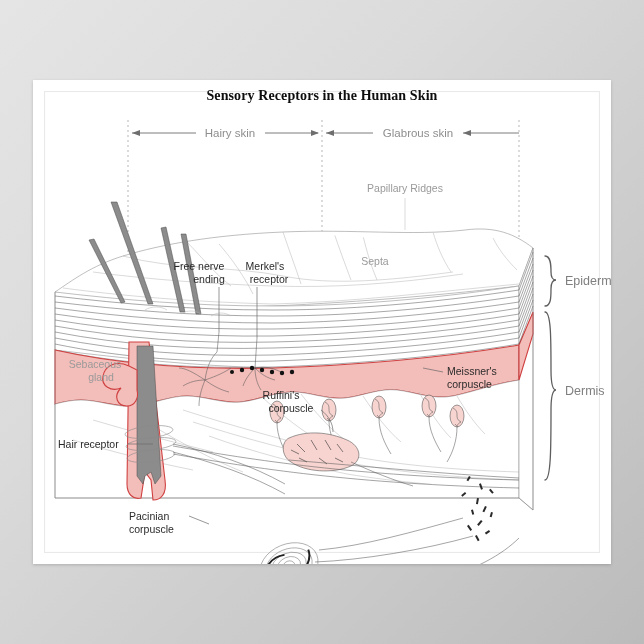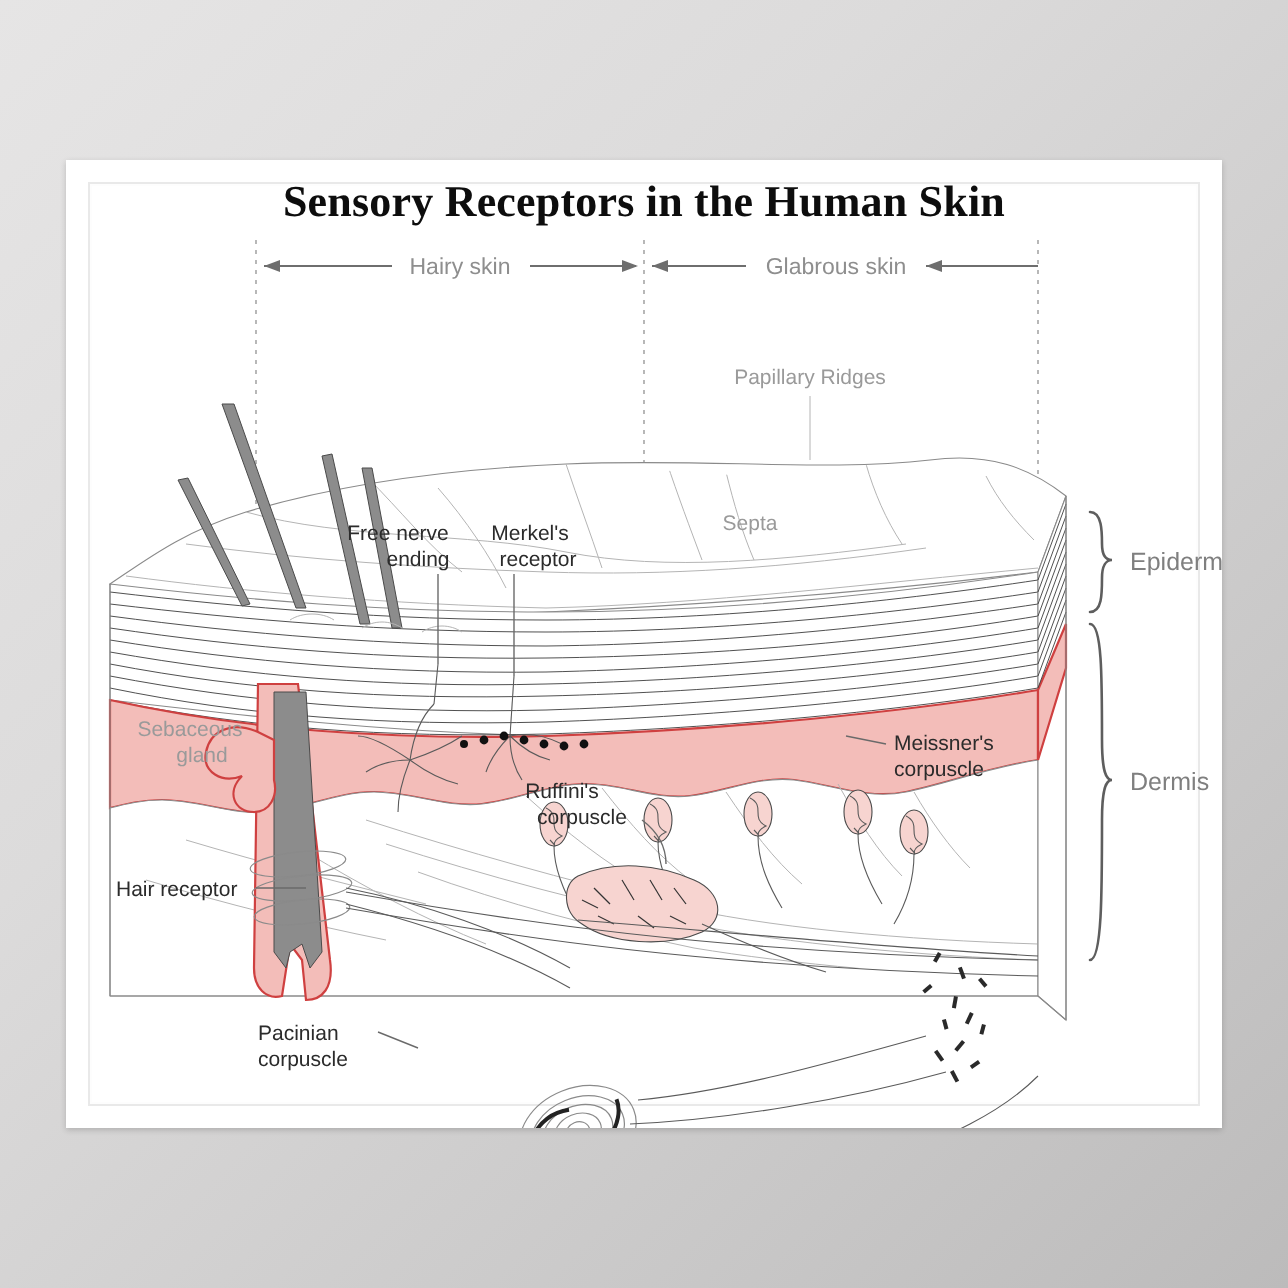--- a/index.html
+++ b/index.html
@@ -15,21 +15,21 @@
   }
   #innerframe{
     position:absolute;left:11px;top:11px;right:11px;bottom:11px;
     border:1px solid #e9e9e9;
     box-shadow:inset 0 0 0 1px #fdfdfd;
     pointer-events:none;
   }
   #title{
     position:absolute;left:0;top:8px;width:578px;text-align:center;
     font-family:"Liberation Serif", serif;
-    font-weight:bold;font-size:22px;color:#0d0d0d;letter-spacing:0.1px;
+    font-weight:bold;font-size:14px;color:#0d0d0d;letter-spacing:0.1px;
   }
   svg#diagram{position:absolute;left:0;top:0;width:578px;height:484px;}
   .lbl{font-family:"Liberation Sans",sans-serif;font-size:10.5px;fill:#2b2b2b;}
   .lbl-lite{font-family:"Liberation Sans",sans-serif;font-size:10.5px;fill:#9a9a9a;}
   .lbl-mid{font-family:"Liberation Sans",sans-serif;font-size:11.5px;fill:#8e8e8e;}
   .lbl-big{font-family:"Liberation Sans",sans-serif;font-size:12.5px;fill:#7f7f7f;}
   .ldr{stroke:#6a6a6a;stroke-width:.7;fill:none;}
   .thin{stroke:#5a5a5a;stroke-width:.55;fill:none;}
   .hair{fill:#8c8c8c;stroke:#4a4a4a;stroke-width:.5;}
   .epi-line{stroke:#3c3c3c;stroke-width:.45;fill:none;}

